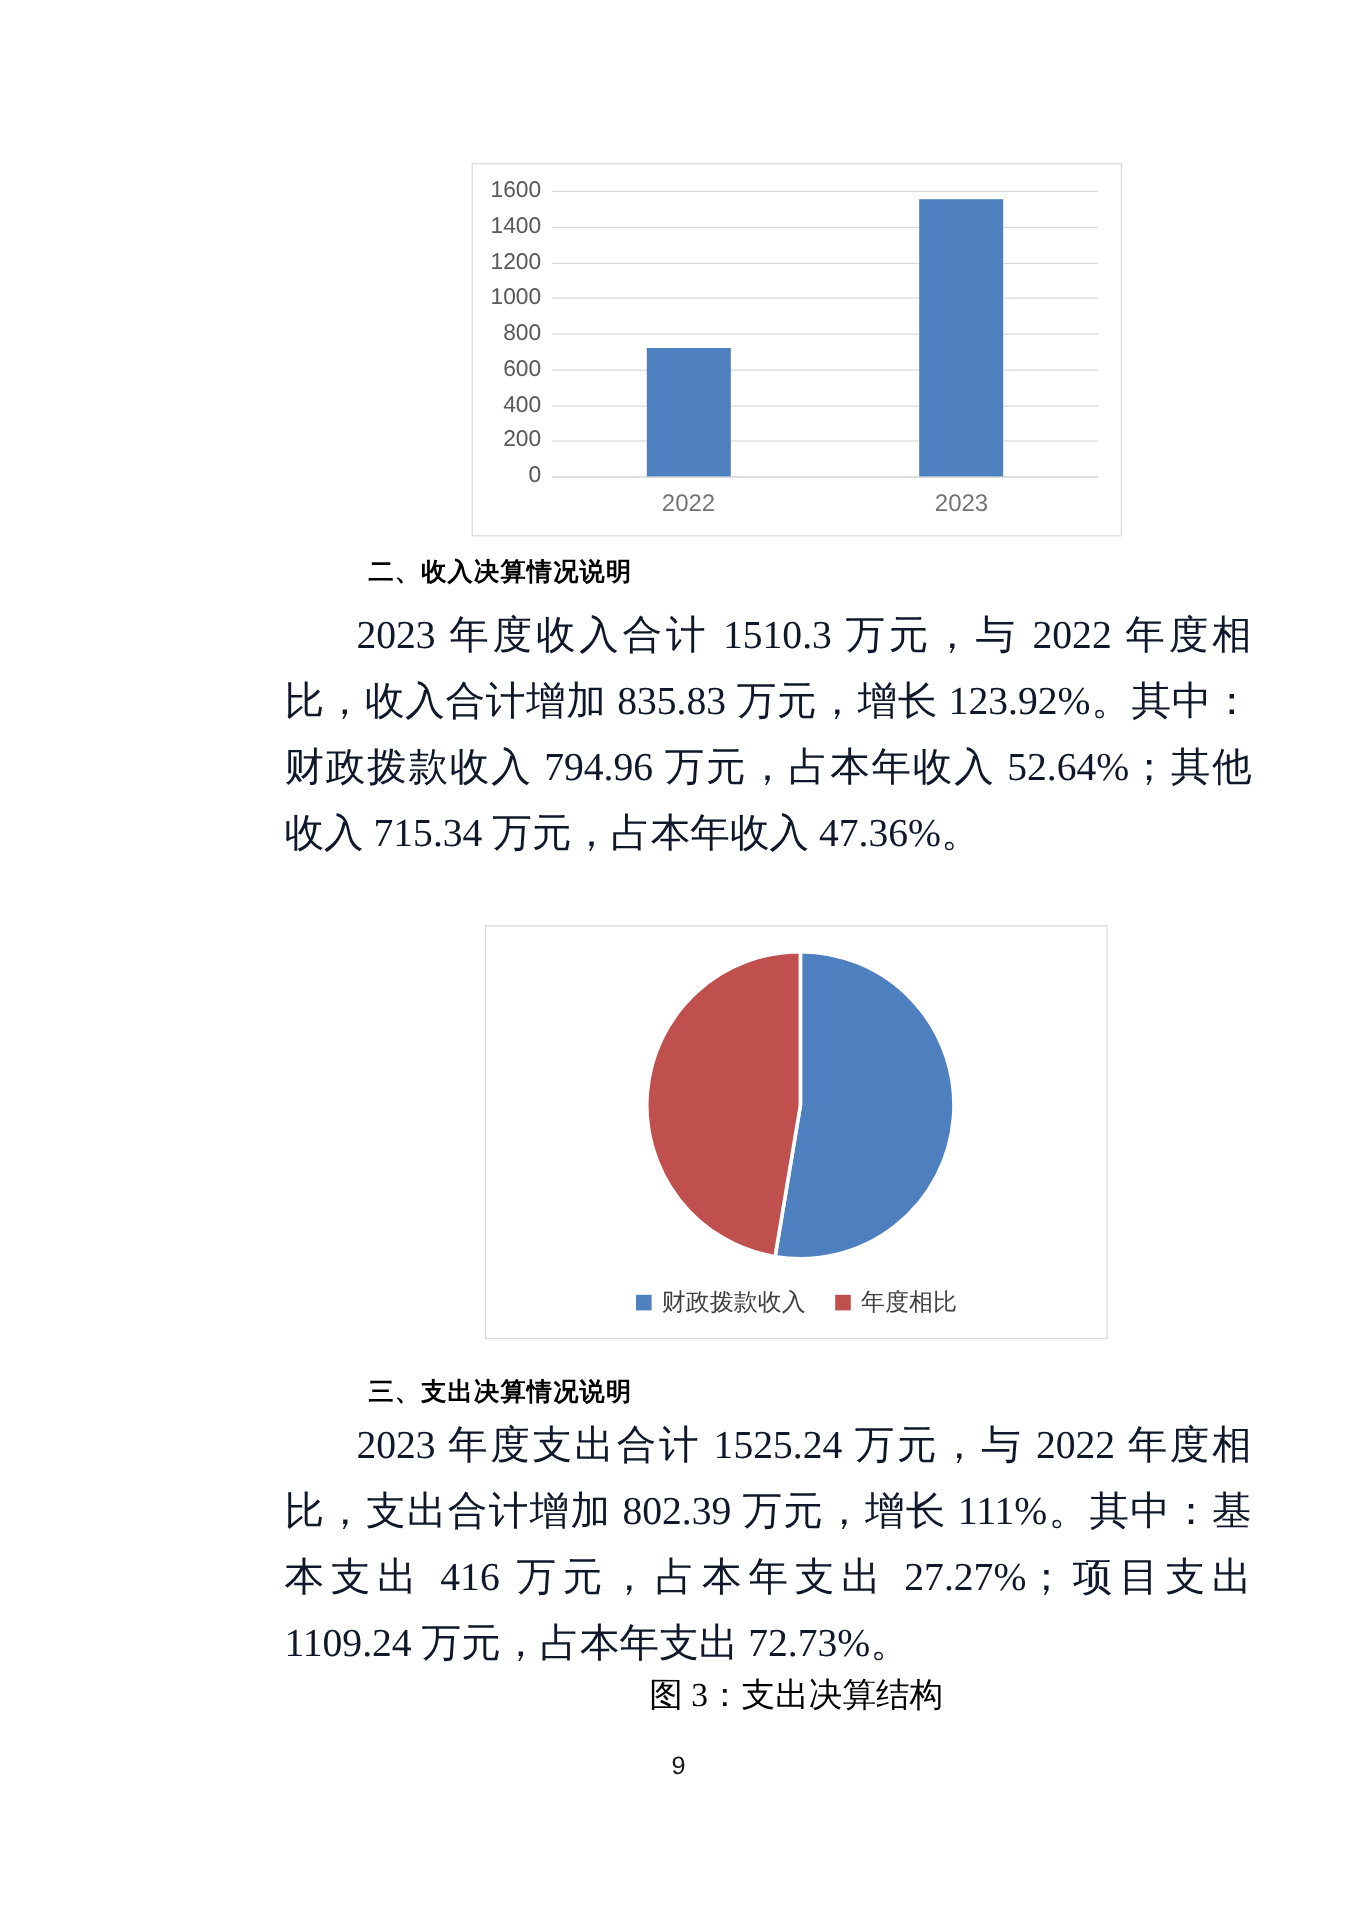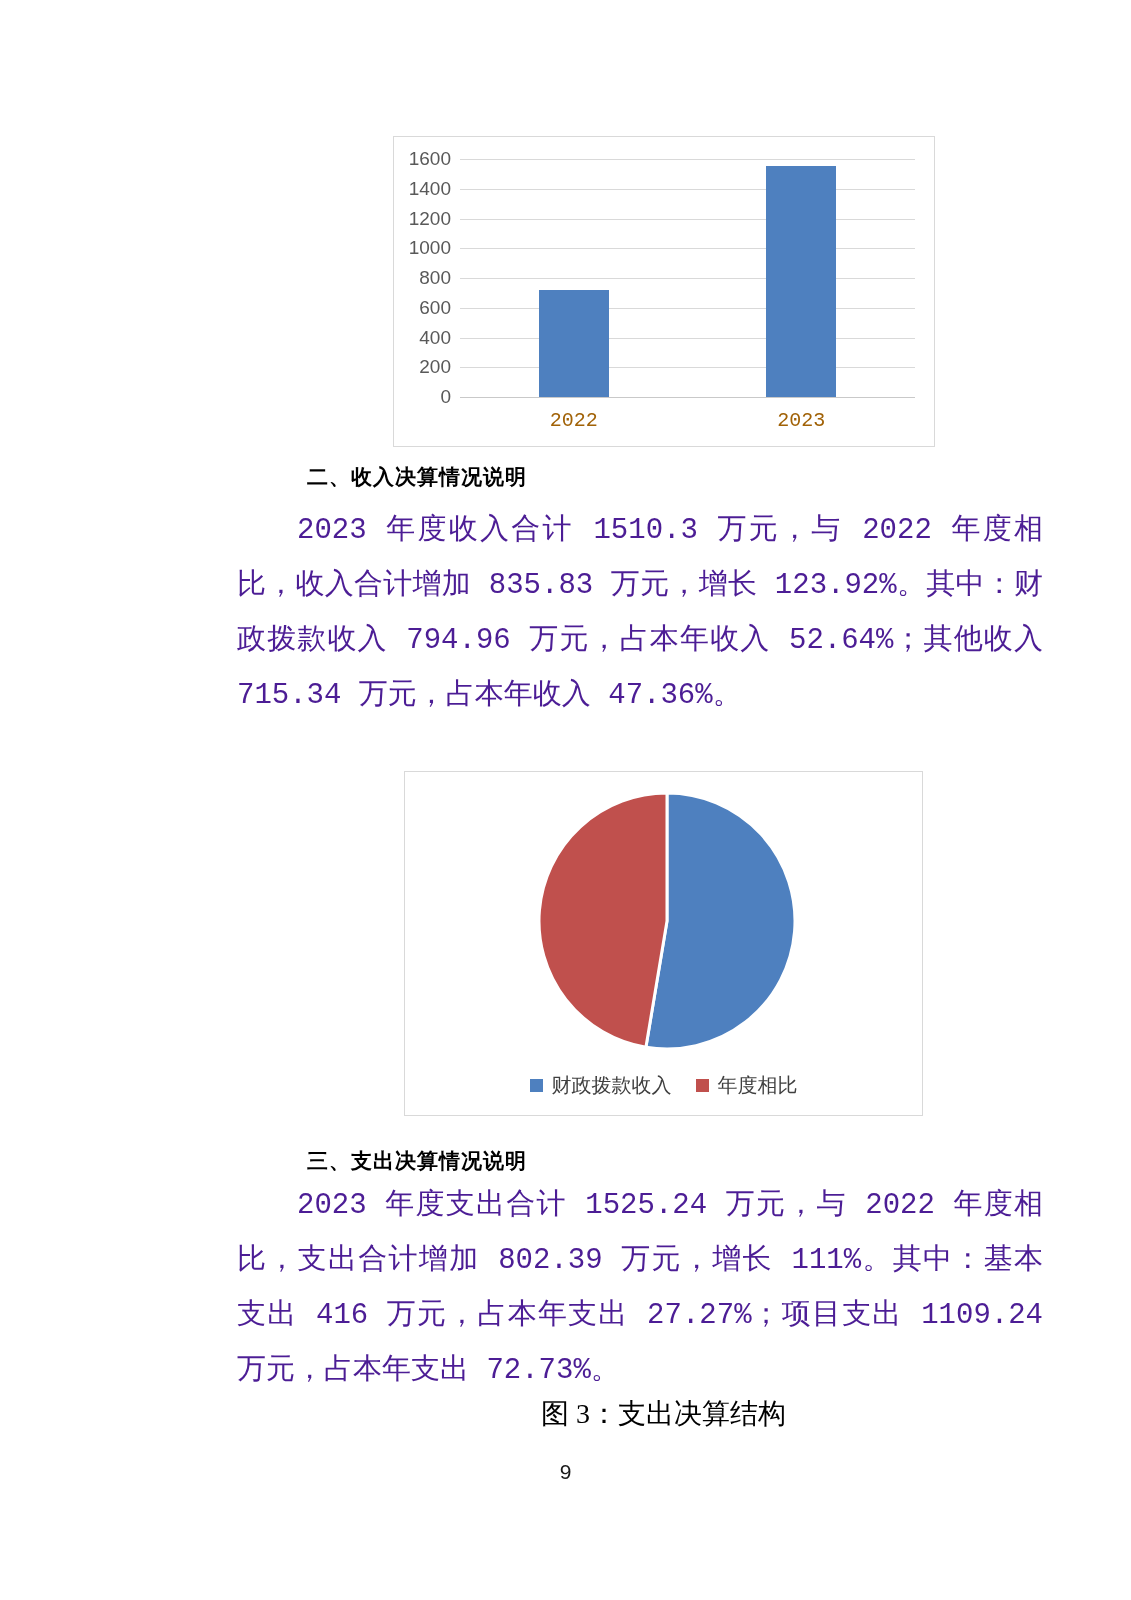--- a/index.html
+++ b/index.html
@@ -34,22 +34,22 @@
   .gridline.zero { background:#c9c9c9; }
   .ytick {
     position:absolute; left:0; width:57px;
     text-align:right;
     font-family:"Liberation Sans","DejaVu Sans",sans-serif;
     font-size:19px; color:#595959; line-height:24px;
   }
   .xtick {
     position:absolute; width:120px;
     text-align:center;
-    font-family:Liberation Mono, monospace;
-    font-size:20px; color:#a16207;
+    font-family:Liberation Sans, sans-serif;
+    font-size:20px; color:#737373;
   }
   .bar { position:absolute; width:70px; }
 
   
   .pie-svg { position:absolute; left:0; top:0; }
   .legend {
     position:absolute; left:0; right:0; top:300px;
     display:flex; justify-content:center; align-items:center; gap:24px;
   }
   .legend-item { display:flex; align-items:center; gap:9px; }
@@ -61,25 +61,24 @@
     position:absolute; left:240px;
     font-family:"Liberation Sans","DejaVu Sans",sans-serif;
     font-weight:bold; font-size:21px; line-height:38px;
     color:#000000; letter-spacing:1px;
   }
   #heading-income { top:458px; }
   #heading-expenditure { top:1142px; }
 
   .body-para {
     position:absolute; left:170px; width:806px;
-    font-size:29px; line-height:55px;
+    font-size:33px; line-height:55px;
     text-align:justify; text-align-last:left;
     text-indent:60px;
-    color:#4c1d95;
-    font-family:Liberation Mono, monospace;
+    color:#0f172a;
   }
   #para-income { top:503px; }
   #para-expenditure { top:1178px; }
 
   .fig-caption {
     position:absolute; left:337px; width:519px;
     text-align:center;
     font-size:28px; line-height:36px;
     color:#000000;
   }

